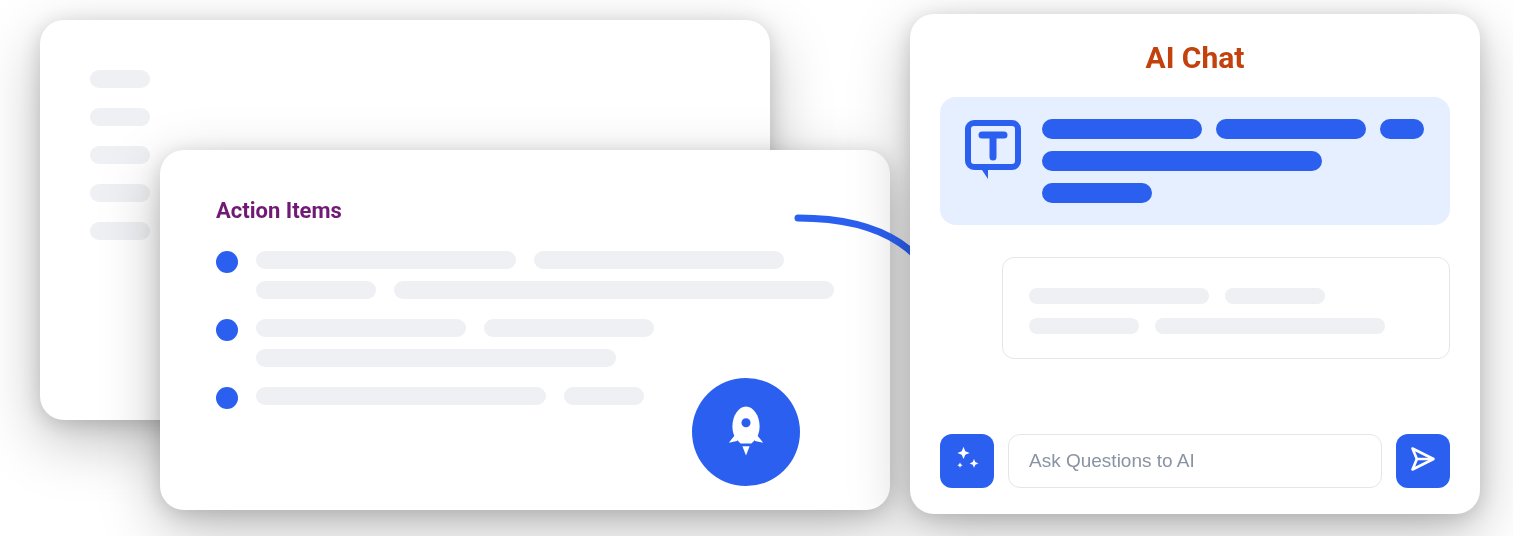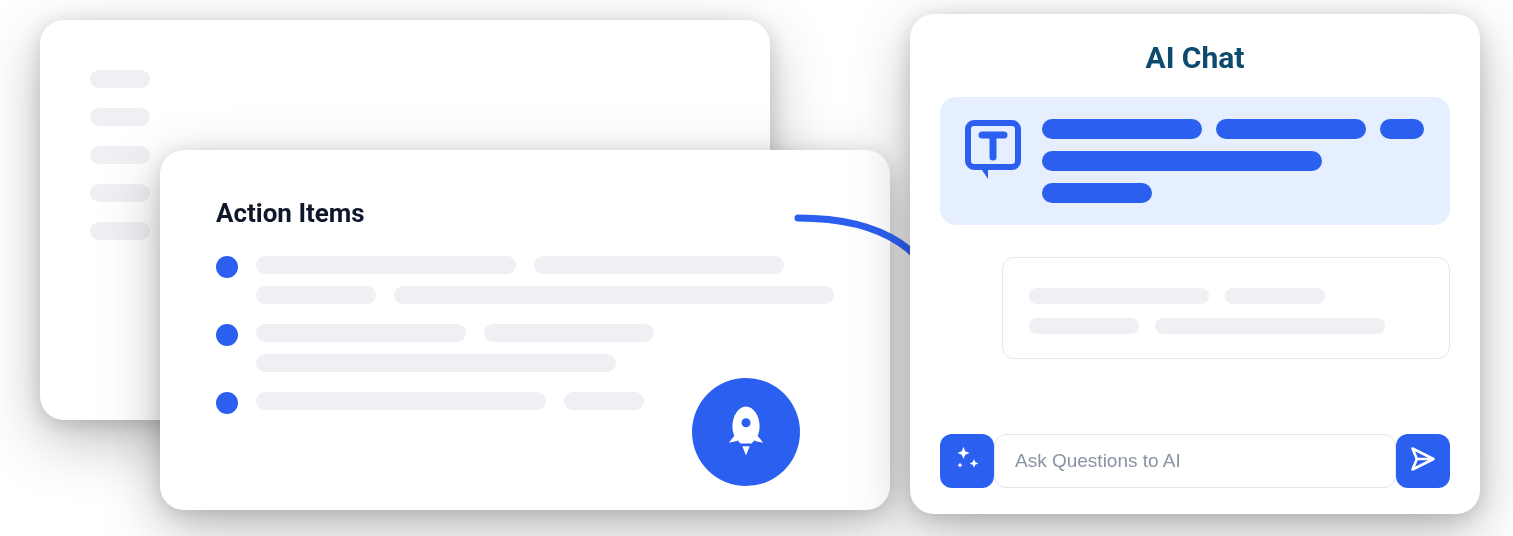--- a/index.html
+++ b/index.html
@@ -42,23 +42,23 @@
 
   
   .actions-card {
     left: 160px;
     top: 150px;
     width: 730px;
     height: 360px;
     padding: 48px 56px 40px 56px;
   }
   .actions-card h2 {
-    font-size: 26px;
+    font-size: 22px;
     font-weight: 700;
-    color: #0f172a;
+    color: #701a75;
     margin-bottom: 28px;
   }
   .action-row {
     display: flex;
     align-items: flex-start;
     gap: 18px;
     margin-bottom: 20px;
   }
   .bullet {
     width: 22px;
@@ -112,21 +112,21 @@
     top: 14px;
     width: 570px;
     height: 500px;
     padding: 26px 30px 26px 30px;
     display: flex;
     flex-direction: column;
   }
   .ai-title {
     font-size: 30px;
     font-weight: 700;
-    color: #0c4a6e;
+    color: #c2410c;
     text-align: center;
     margin-bottom: 22px;
   }
   .ai-bubble {
     background: #e6efff;
     border-radius: 16px;
     padding: 22px 24px;
     display: flex;
     gap: 20px;
     align-items: flex-start;
@@ -163,20 +163,21 @@
   .rbar {
     height: 16px;
     background: #eef0f3;
     border-radius: 9px;
   }
 
   .input-row {
     margin-top: auto;
     display: flex;
     align-items: center;
+    gap: 14px;
     border-radius: 18px;
   }
   .sparkle-btn, .send-btn {
     width: 54px;
     height: 54px;
     background: #2b5ff0;
     border-radius: 12px;
     display: flex;
     align-items: center;
     justify-content: center;

